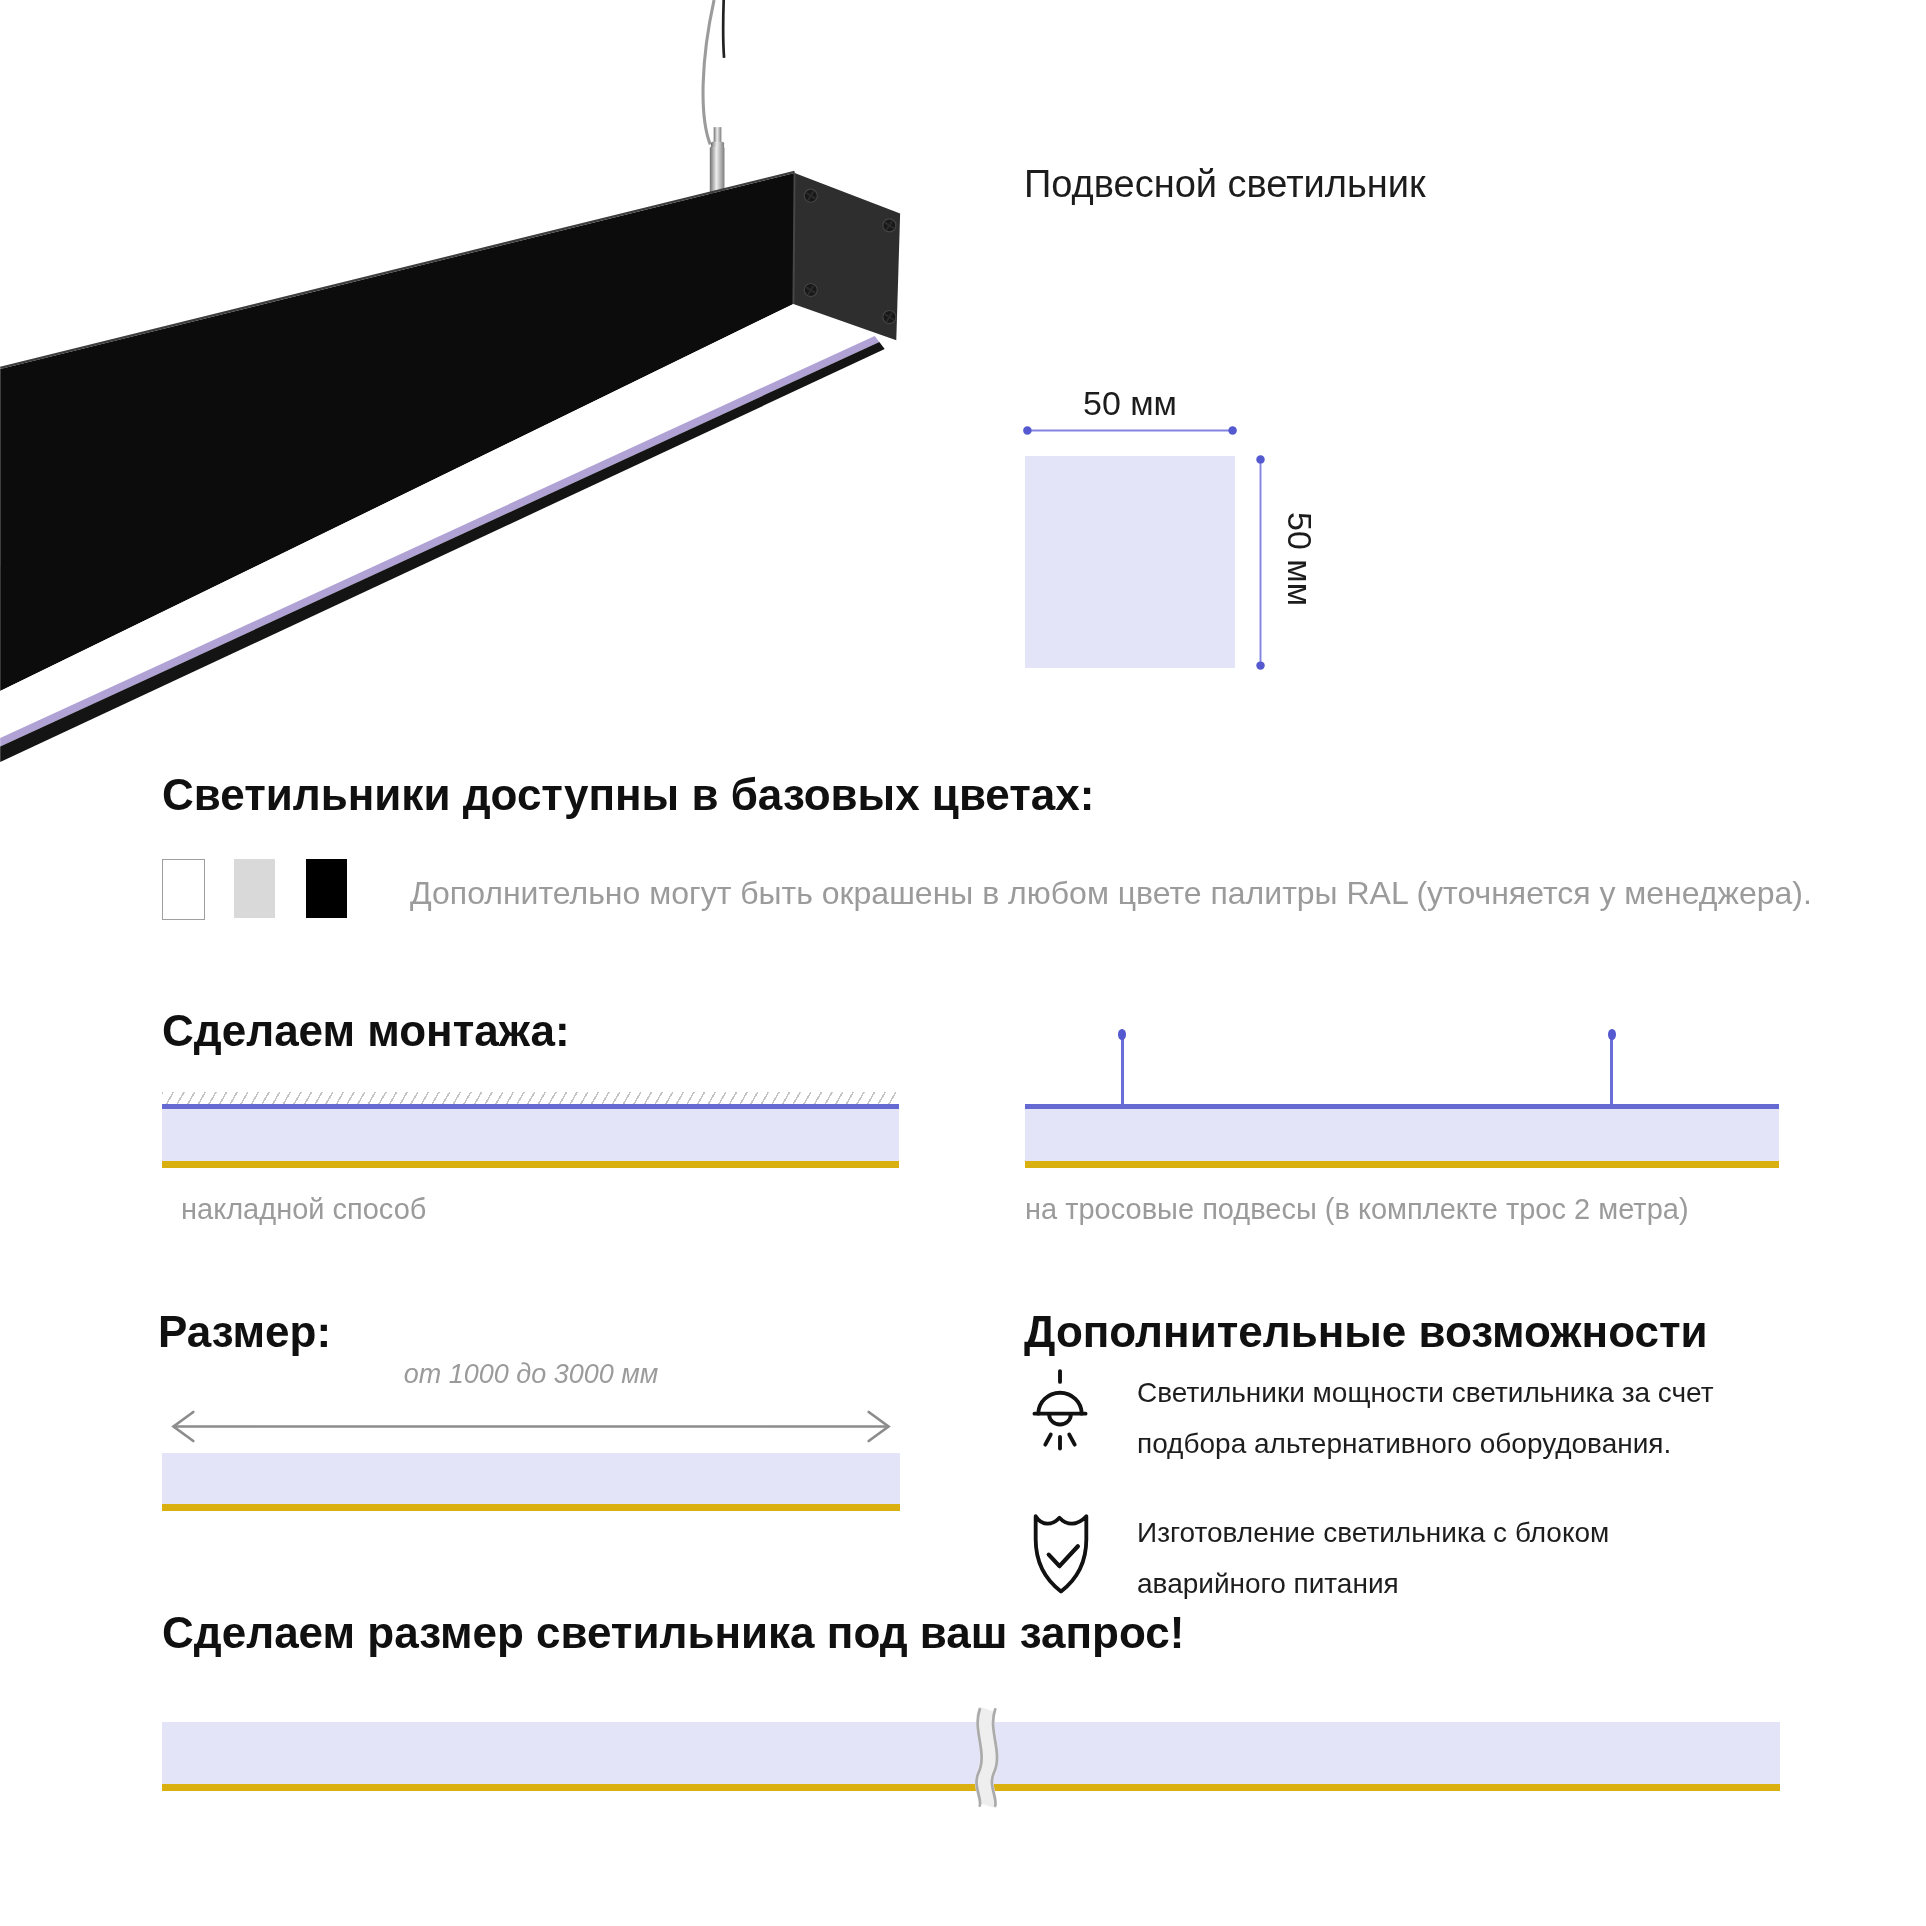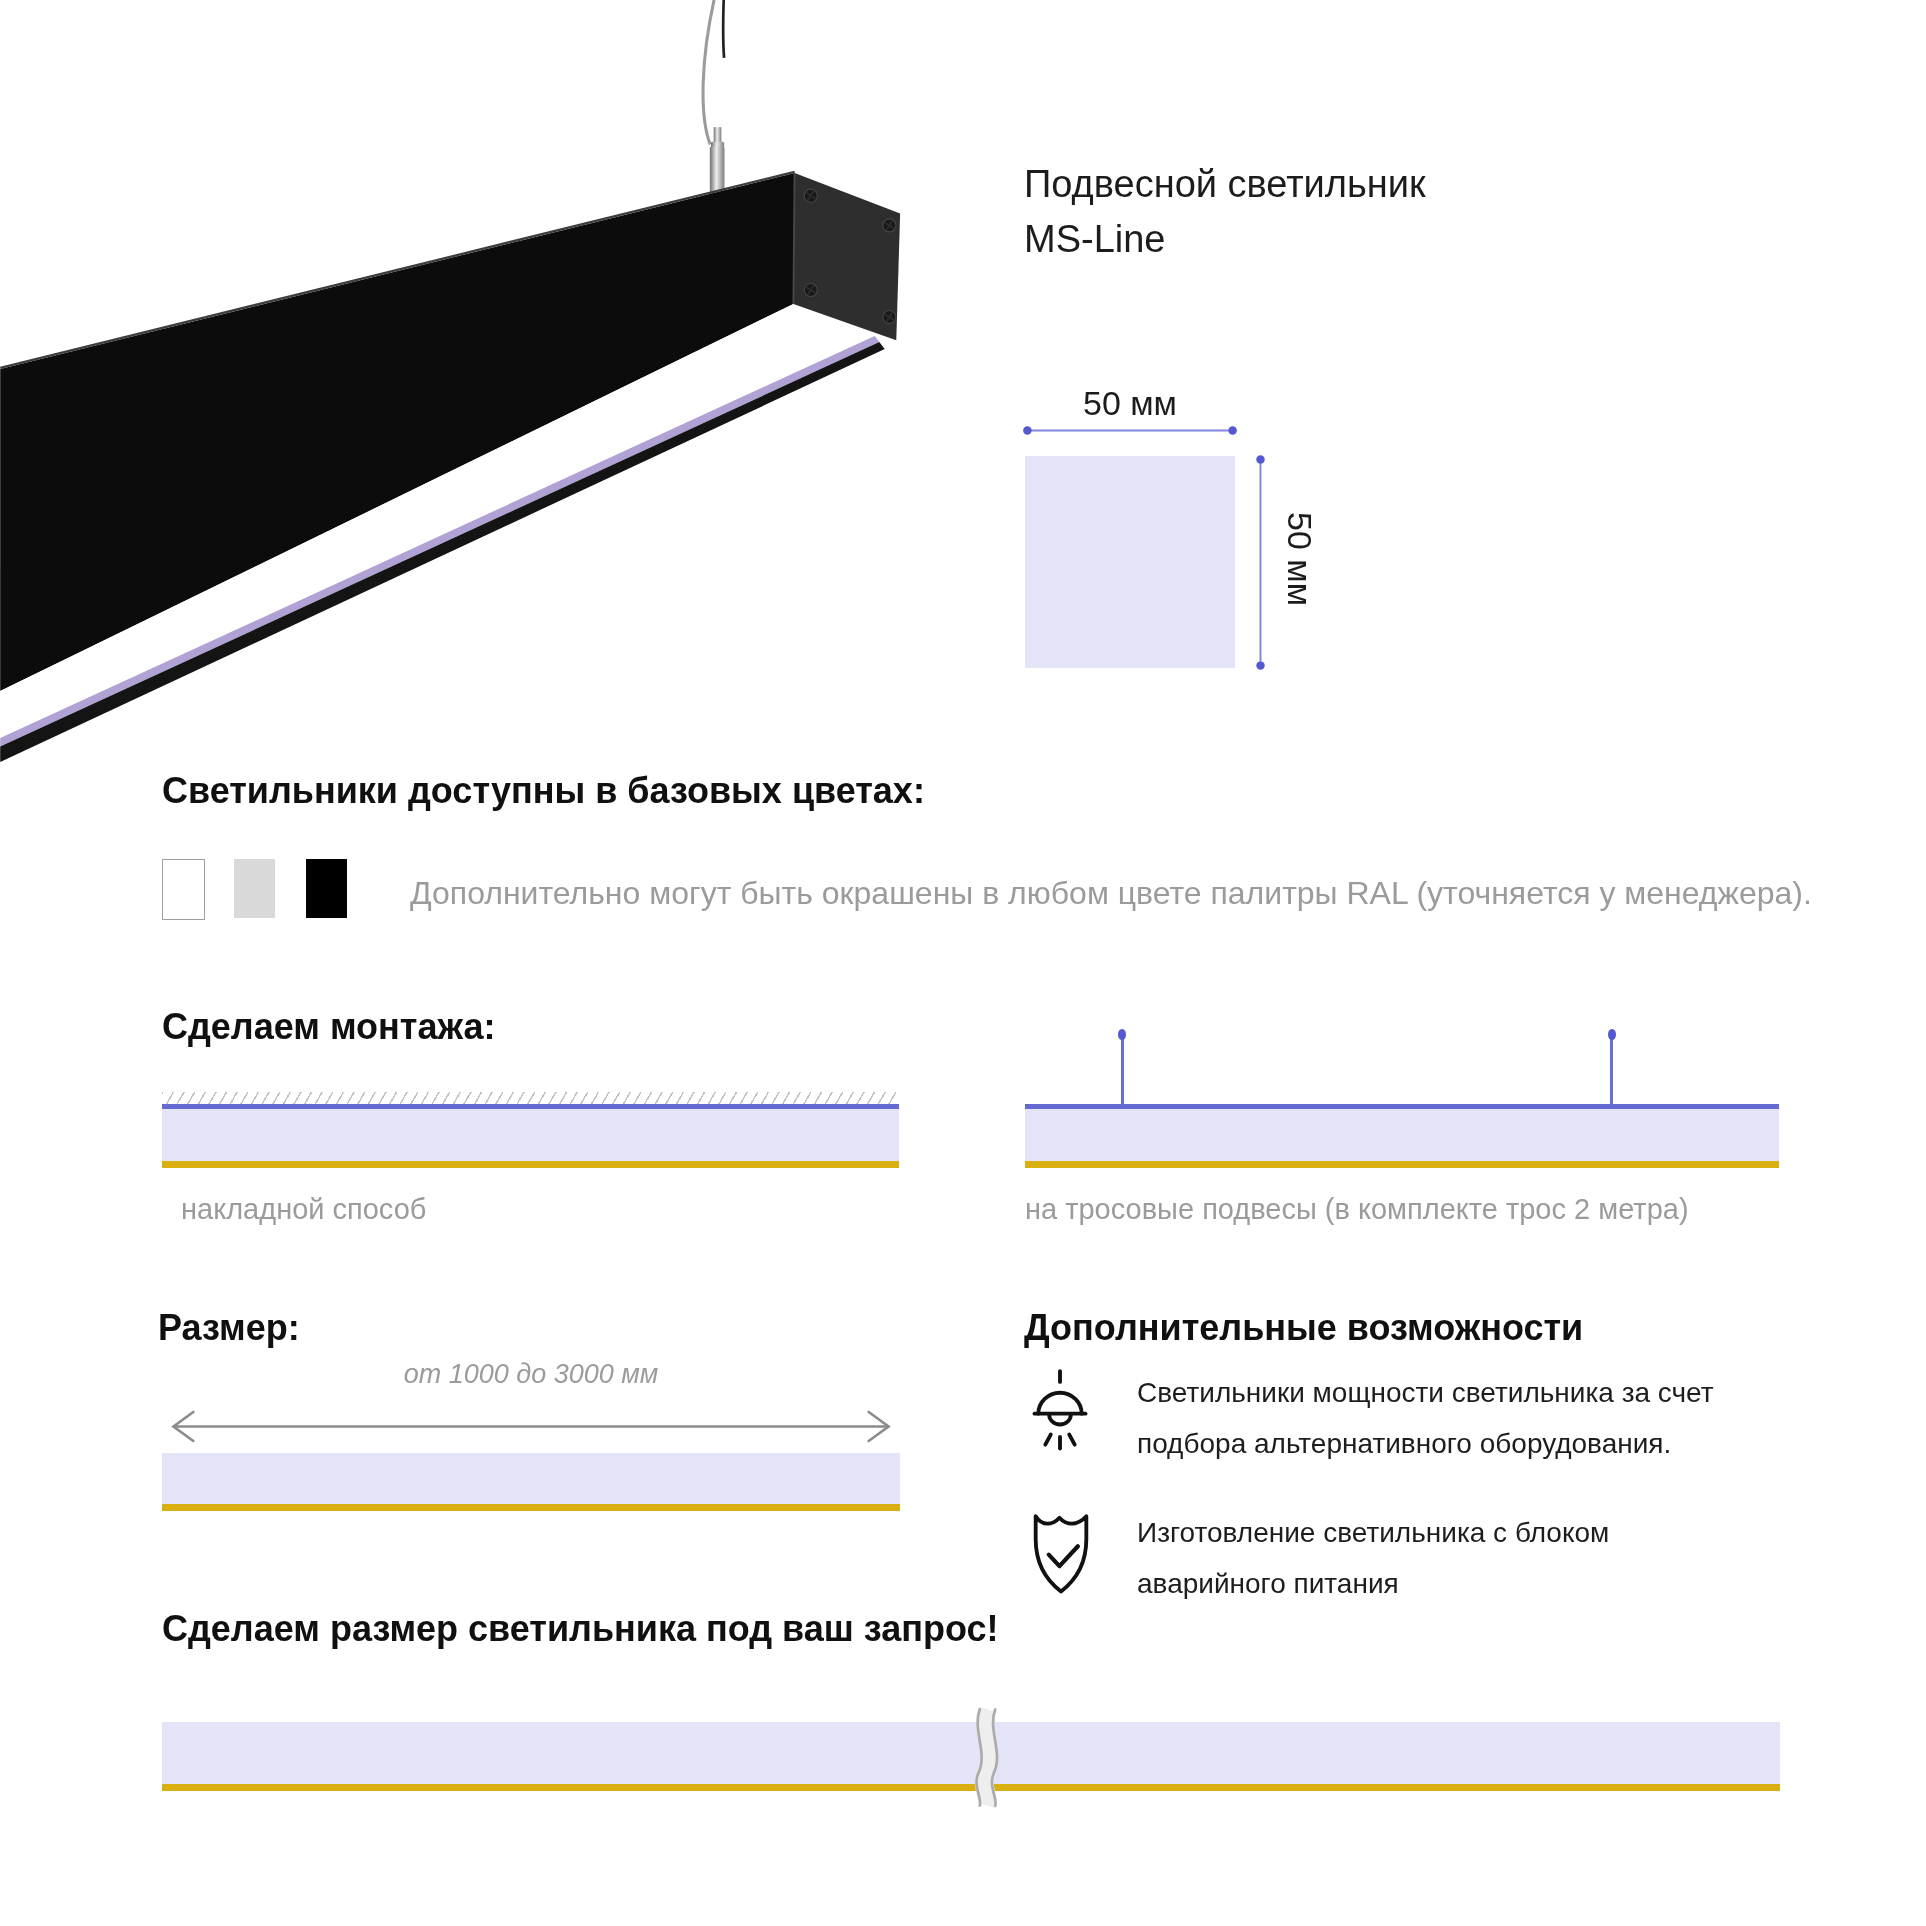--- a/index.html
+++ b/index.html
@@ -1,20 +1,20 @@
 <!DOCTYPE html>
 <html style="--lavender: #e4e4f9; --blue_line: #6569d2; --wire_blue: #6a6ed8; --dot_blue: #5559cf; --dim_line: #8184e0; --yellow: #d9b00f; --gray_text: #9b9b9b; --hatch_gray: #c3c3c3; --diffuser_edge: #b0a2d4; --lamp_black: #0c0c0c; --cap_gray: #2e2e2e;font-size:6.2px"><head>
 <meta charset="utf-8">
 <style>
   html,body{margin:0;padding:0;background:#ffffff;}
   body{width:1926px;height:1926px;position:relative;overflow:hidden;
        font-family:"Liberation Sans","DejaVu Sans",sans-serif;color:#1a1a1a;}
   .abs{position:absolute;}
   .h-title{font-size:38px;font-weight:400;line-height:1.44;color:#1c1c1c;white-space:nowrap;}
-  .h-section{font-size:36px;font-weight:700;color:#101010;white-space:nowrap;}
+  .h-section{font-size:44px;font-weight:700;color:#101010;white-space:nowrap;}
   .gray{color:var(--gray_text);}
   .note-text{font-size:32px;text-align:center;}
   .caption{font-size:29px;}
   .range-label{font-size:27px;}
   .dim-label{font-size:34px;color:#1c1c1c;white-space:nowrap;}
   .feature-text{font-size:28px;line-height:1.83;color:#1d1d1d;white-space:pre-line;}
   .bar-lavender{background:var(--lavender);}
   .bar-yellow{background:var(--yellow);}
   .blue-line{background:var(--blue_line);}
   .hatch{background:repeating-linear-gradient(120deg,var(--hatch_gray) 0 1.5px,transparent 1.5px 9.2px);}
@@ -71,21 +71,20 @@
     <circle cx="2308" cy="823" r="17" fill="#181818" stroke="#454545" stroke-width="3"></circle>
     <g transform="rotate(32 2308 823)" stroke="#2b2b2b" stroke-width="5">
       <line x1="2296" y1="823" x2="2320" y2="823"></line>
         <line x1="2308" y1="811" x2="2308" y2="835"></line>
     </g>
   </g>
 </svg>
 
 <div class="abs h-title" style="left:1024px;top:157px;">
   <div>Подвесной светильник</div>
-  <div>MS-Line</div>
 </div>
 
 <div class="abs dim-label" style="left:1025px;top:384px;width:210px;text-align:center;">50 мм</div>
 <svg class="abs" style="left:1022px;top:422px;width:216px;height:17px" viewBox="0 0 560 44">
   <line x1="14" y1="22" x2="546" y2="22" stroke="#8184e0" stroke-width="5"></line>
   <circle cx="14" cy="22" r="11" fill="#5559cf"></circle>
   <circle cx="546" cy="22" r="11" fill="#5559cf"></circle>
 </svg>
 <div class="abs bar-lavender" style="left:1025px;top:456px;width:210px;height:212px;"></div>
 <svg class="abs" style="left:1252px;top:454px;width:17px;height:217px" viewBox="0 0 44 564">

